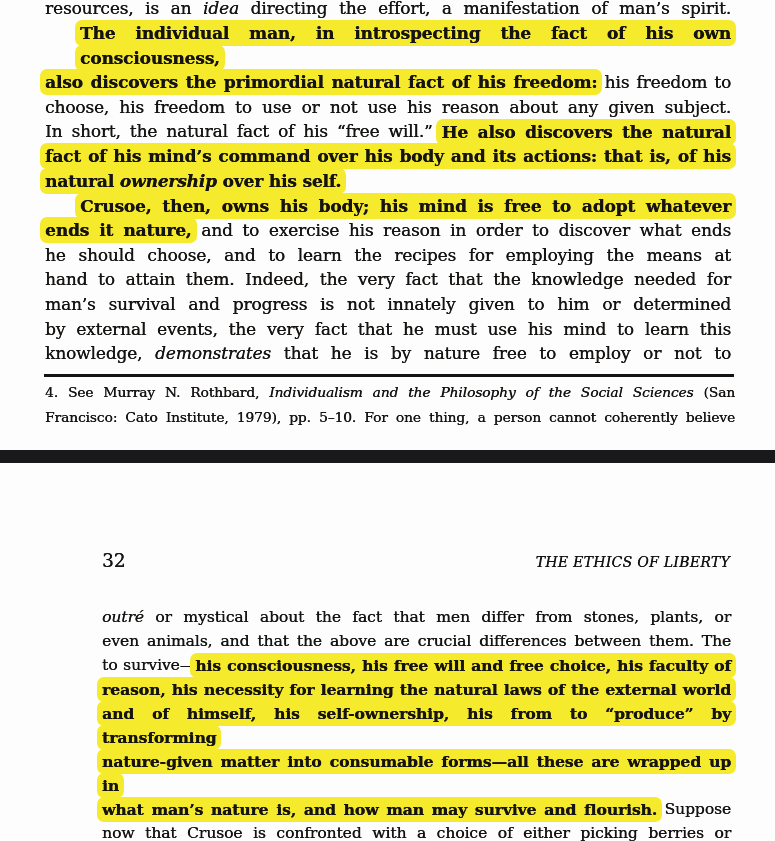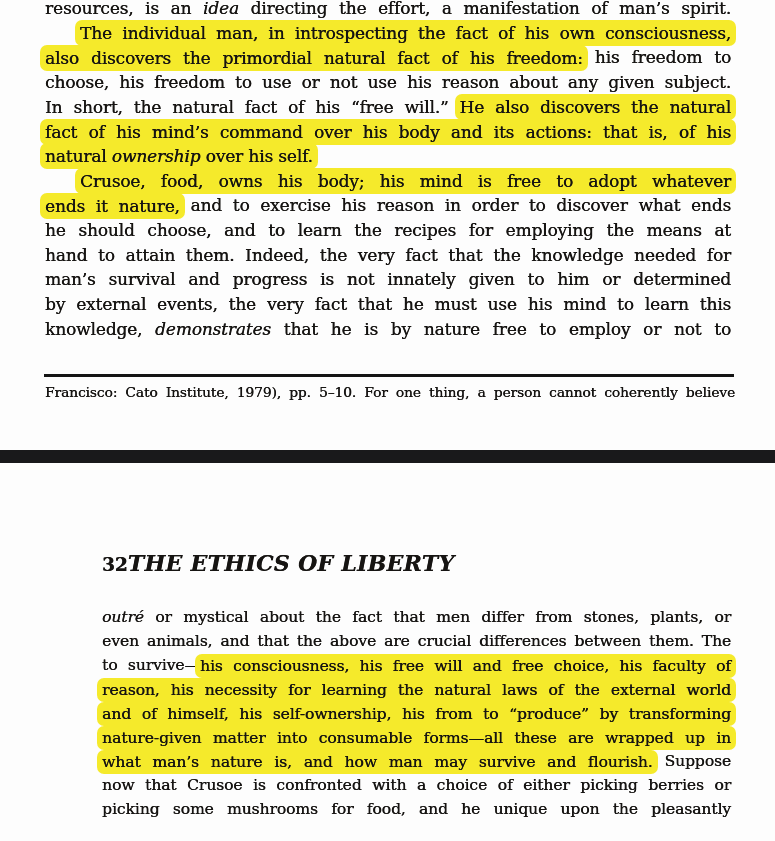--- a/index.html
+++ b/index.html
@@ -29,20 +29,21 @@
     padding-left: 35px;
   }
   mark.hl {
     background: var(--hl, #f5ea2b);
     color: inherit;
     padding: 2.5px 5px 3.5px;
     margin: 12px -5px;
     border-radius: 7px;
     -webkit-box-decoration-break: clone;
     box-decoration-break: clone;
+    font-weight: bold;
   }
   .it { font-style: italic; }
   .sup {
     vertical-align: super;
     font-size: 0.62em;
     letter-spacing: 0;
   }
   
   .p1-body {
     position: absolute;
@@ -79,28 +80,28 @@
     height: 13px;
     background: var(--divider, #19191b);
   }
   
   .p2-header {
     position: absolute;
     left: 102px;
     top: 550px;
     width: 628px;
     display: flex;
+    justify-content: space-between;
     align-items: baseline;
-    font-weight: bold;
   }
   .page-num {
     font-size: 18.5px;
   }
   .running-title {
-    font-size: 22px;
+    font-size: 14px;
     font-style: italic;
     letter-spacing: 0.3px;
   }
   .p2-body {
     position: absolute;
     left: 102px;
     top: 605px;
     width: 629px;
     font-size: 15.6px;
     line-height: 24px;
@@ -112,30 +113,31 @@
 
 <div>
   <div class="p1-body scan-text" id="p1-body">
       <div class="line"><span>resources, is an </span><span class="it">idea</span><span> directing the effort, a manifestation of man’s spirit.</span></div>
       <div class="line indent"><mark class="hl"><span>The individual man, in introspecting the fact of his own consciousness,</span></mark></div>
       <div class="line"><mark class="hl"><span>also discovers the primordial natural fact of his freedom:</span></mark><span> his freedom to</span></div>
       <div class="line"><span>choose, his freedom to use or not use his reason about any given subject.</span></div>
       <div class="line"><span>In short, the natural fact of his “free will.” </span><mark class="hl"><span>He also discovers the natural</span></mark></div>
       <div class="line"><mark class="hl"><span>fact of his mind’s command over his body and its actions: that is, of his</span></mark></div>
       <div class="line par-end"><mark class="hl"><span>natural </span><span class="it">ownership</span><span> over his self.</span></mark></div>
-      <div class="line indent"><mark class="hl"><span>Crusoe, food, owns his body; his mind is free to adopt whatever</span></mark></div>
+      <div class="line indent"><mark class="hl"><span>Crusoe, then, owns his body; his mind is free to adopt whatever</span></mark></div>
       <div class="line"><mark class="hl"><span>ends it nature,</span></mark><span> and to exercise his reason in order to discover what ends</span></div>
       <div class="line"><span>he should choose, and to learn the recipes for employing the means at</span></div>
       <div class="line"><span>hand to attain them. Indeed, the very fact that the knowledge needed for</span></div>
       <div class="line"><span>man’s survival and progress is not innately given to him or determined</span></div>
       <div class="line"><span>by external events, the very fact that he must use his mind to learn this</span></div>
       <div class="line"><span>knowledge, </span><span class="it">demonstrates</span><span> that he is by nature free to employ or not to</span></div>
     </div>
   <div class="fn-rule"></div>
   <div class="footnote scan-text" id="p1-footnote">
+      <div class="line"><span>4.  See Murray N. Rothbard, </span><span class="it">Individualism and the Philosophy of the Social Sciences</span><span> (San</span></div>
       <div class="line"><span>Francisco: Cato Institute, 1979), pp. 5–10. For one thing, a person cannot coherently believe</span></div>
     </div>
 </div>
 
 <div class="divider"></div>
 
 <div>
   <div class="p2-header scan-text">
     <span class="page-num">32</span>
     <span class="running-title">THE ETHICS OF LIBERTY</span>

